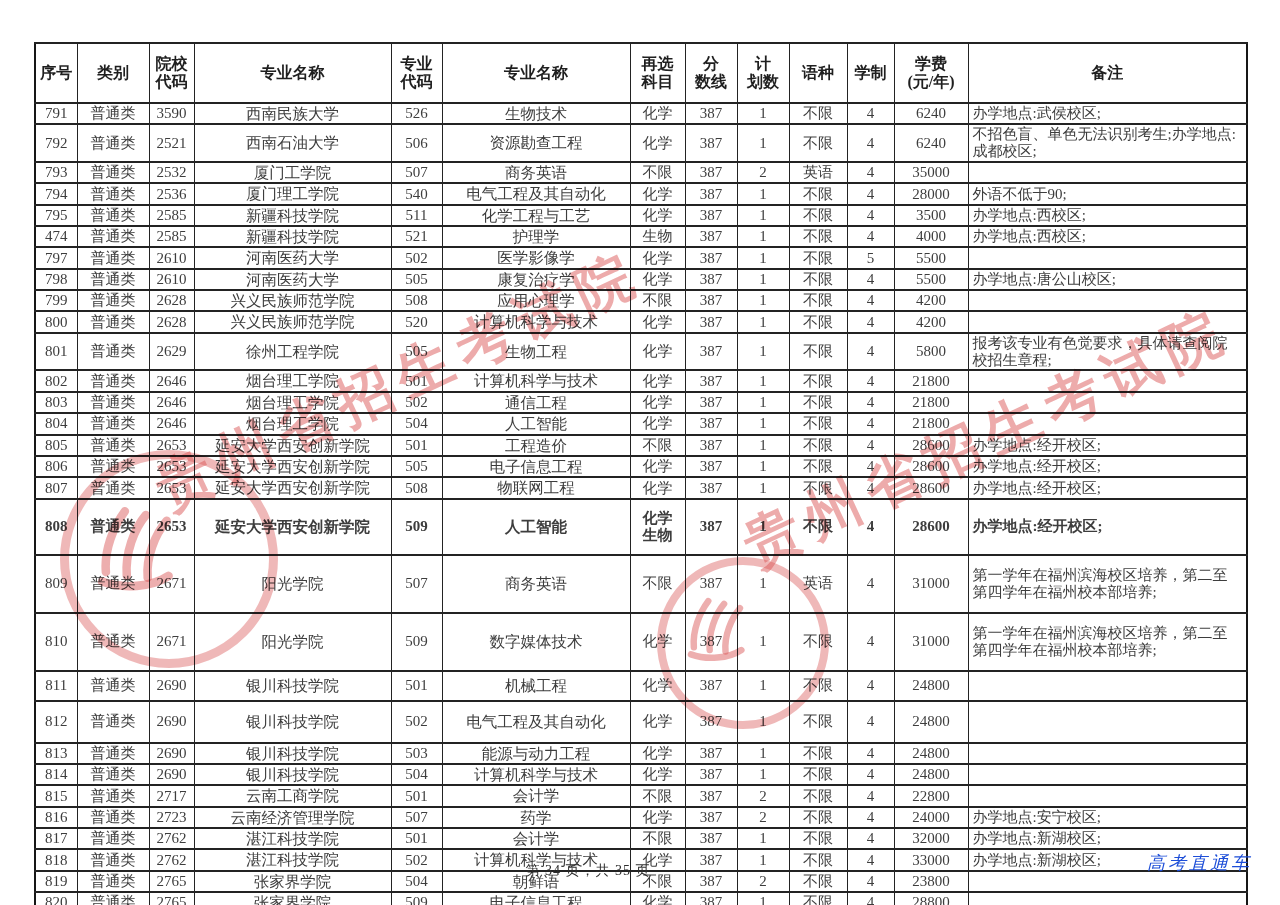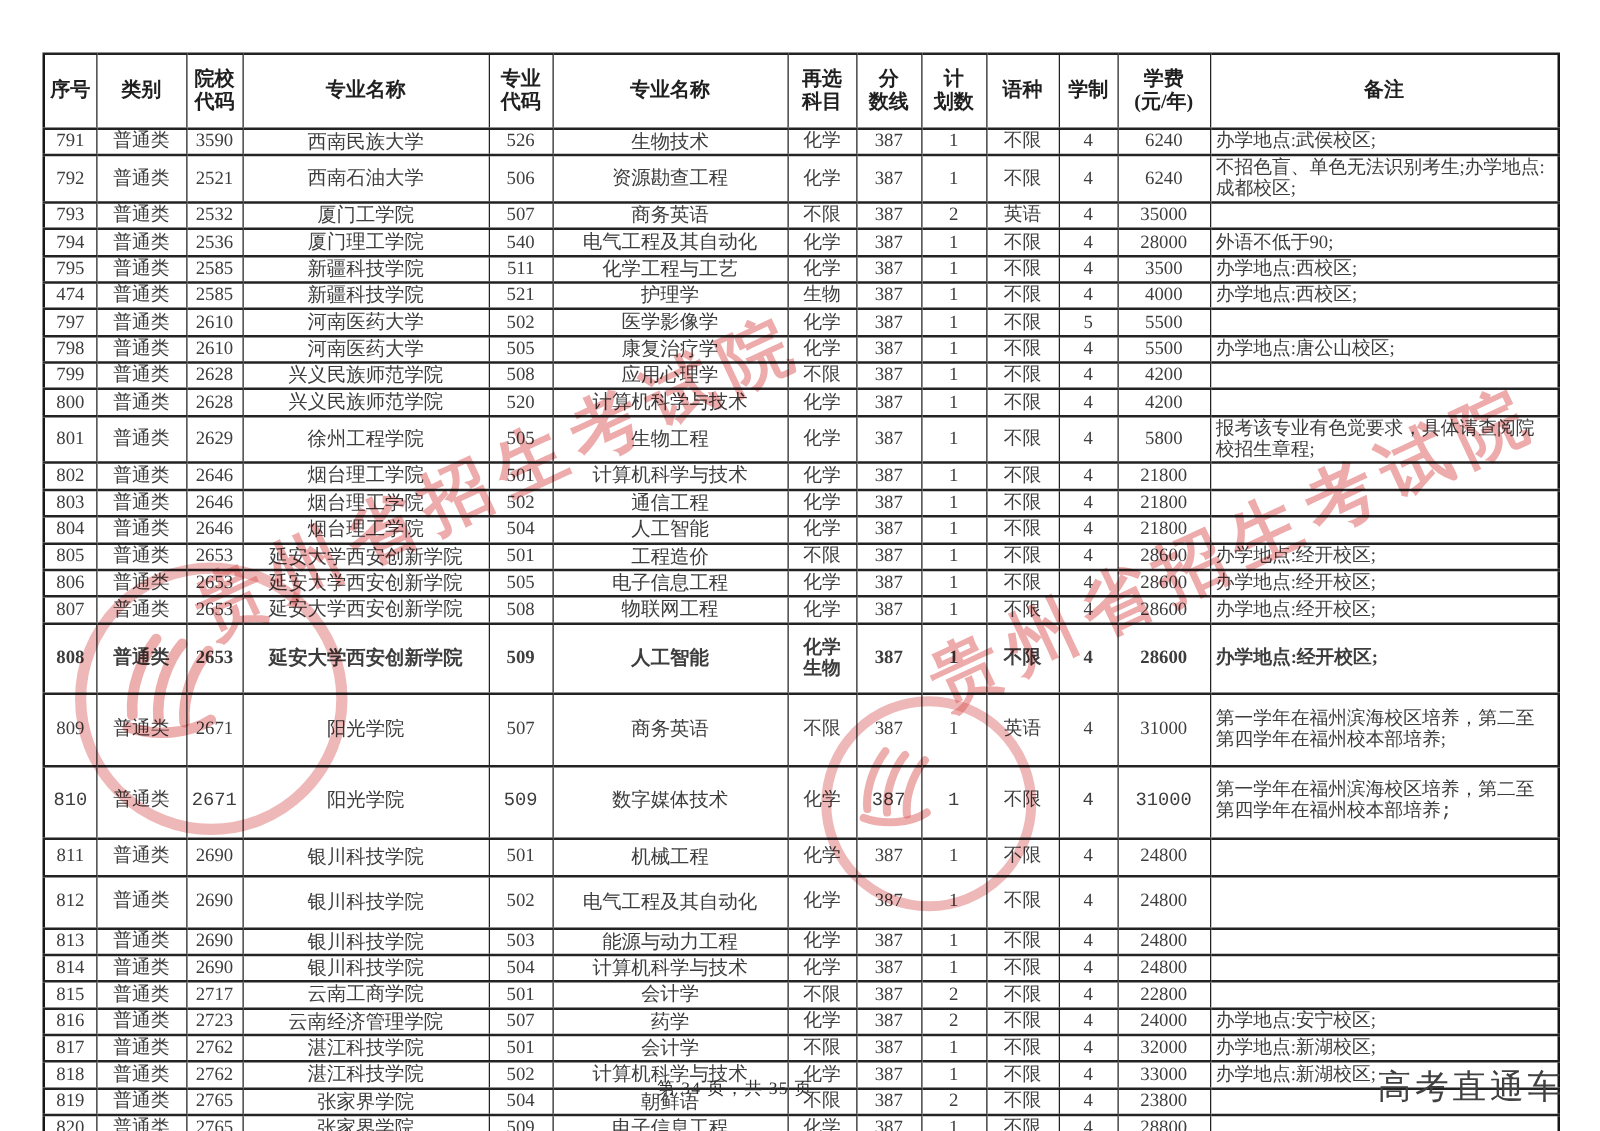--- a/index.html
+++ b/index.html
@@ -58,21 +58,21 @@
   .wm-emblem-2 { left:678px; top:588px; width:72px;  height:78px; }
 
   
   .page-footer {
     position:absolute; left:0; top:862px; width:1176px;
     text-align:center; font-size:14px; color:#2e2e2e; z-index:2;
     letter-spacing:1px;
   }
   .brand-mark {
     position:absolute; right:28px; top:851px;
-    font-size:27px; color:#404040; letter-spacing:3px; z-index:2;
+    font-size:18px; color:#1d4ed8; letter-spacing:3px; z-index:2;font-style:italic;
   }
 </style>
 </head>
 <body>
 
 <div class="table-wrap">
   <table class="score-table">
     <colgroup>
       <col style="width:42px">
         <col style="width:72px">
@@ -391,21 +391,21 @@
           <td class="cell-major_code">507</td>
           <td class="cell-major_name">商务英语</td>
           <td class="cell-subject">不限</td>
           <td class="cell-score">387</td>
           <td class="cell-plan">1</td>
           <td class="cell-language">英语</td>
           <td class="cell-duration">4</td>
           <td class="cell-tuition">31000</td>
           <td class="cell-remark">第一学年在福州滨海校区培养，第二至第四学年在福州校本部培养;</td>
         </tr>
-        <tr style="height: 58px; font-family: Liberation Mono, monospace;">
+        <tr style="height: 58px;">
           <td class="cell-seq">810</td>
           <td class="cell-category">普通类</td>
           <td class="cell-school_code">2671</td>
           <td class="cell-school_name">阳光学院</td>
           <td class="cell-major_code">509</td>
           <td class="cell-major_name">数字媒体技术</td>
           <td class="cell-subject">化学</td>
           <td class="cell-score">387</td>
           <td class="cell-plan">1</td>
           <td class="cell-language">不限</td>

